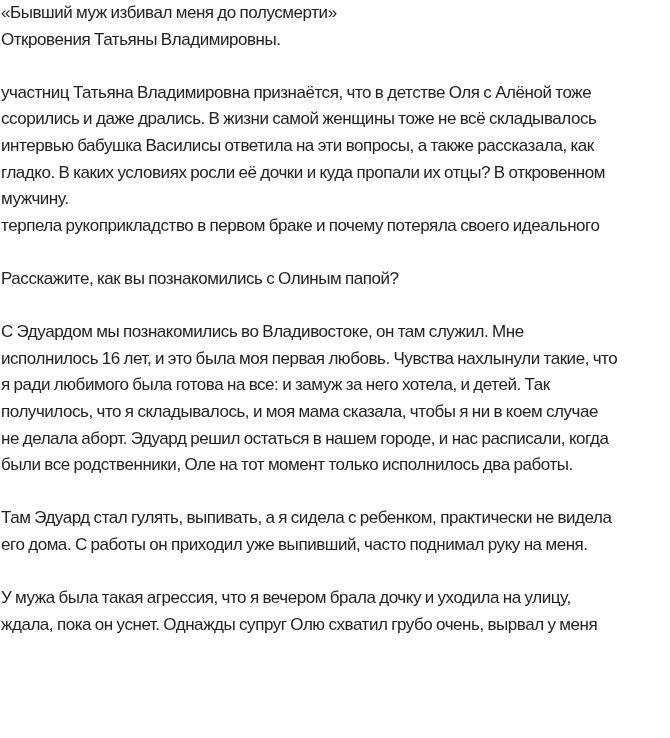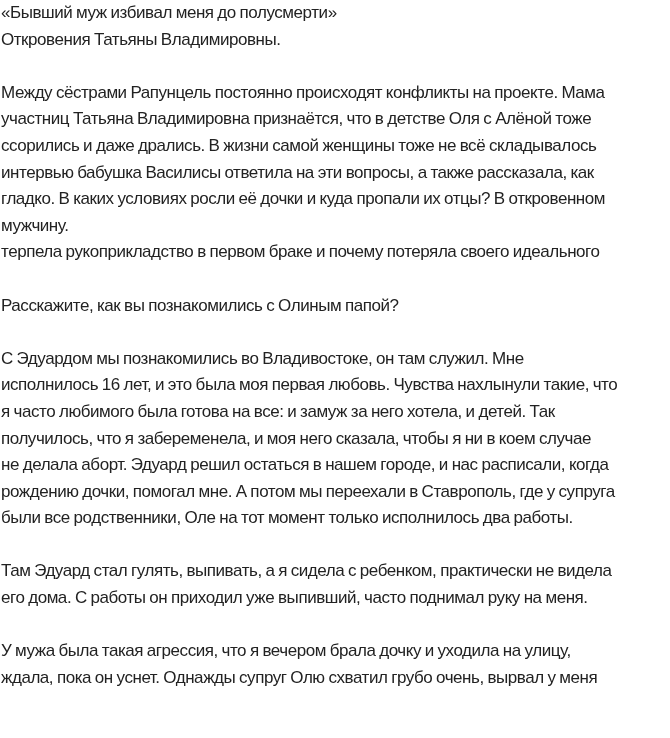--- a/index.html
+++ b/index.html
@@ -21,40 +21,38 @@
 </head>
 <body>
 
 <div class="article">
   <div class="header">
     <span class="line">«Бывший муж избивал меня до полусмерти»</span>
     <span class="line">Откровения Татьяны Владимировны.</span>
   </div>
 
   <div class="para">
-    <span class="line">Между сёстрами Рапунцель постоянно происходят конфликты на проекте. Мама</span>
     <span class="line">участниц Татьяна Владимировна признаётся, что в детстве Оля с Алёной тоже</span>
     <span class="line">ссорились и даже дрались. В жизни самой женщины тоже не всё складывалось</span>
     <span class="line">интервью бабушка Василисы ответила на эти вопросы, а также рассказала, как</span>
     <span class="line">гладко. В каких условиях росли её дочки и куда пропали их отцы? В откровенном</span>
     <span class="line">мужчину.</span>
     <span class="line">терпела рукоприкладство в первом браке и почему потеряла своего идеального</span>
   </div>
 
   <div class="para">
     <span class="line">Расскажите, как вы познакомились с Олиным папой?</span>
   </div>
 
   <div class="para">
     <span class="line">С Эдуардом мы познакомились во Владивостоке, он там служил. Мне</span>
     <span class="line">исполнилось 16 лет, и это была моя первая любовь. Чувства нахлынули такие, что</span>
-    <span class="line">я часто любимого была готова на все: и замуж за него хотела, и детей. Так</span>
-    <span class="line">получилось, что я забеременела, и моя него сказала, чтобы я ни в коем случае</span>
+    <span class="line">я ради любимого была готова на все: и замуж за него хотела, и детей. Так</span>
+    <span class="line">получилось, что я складывалось, и моя мама сказала, чтобы я ни в коем случае</span>
     <span class="line">не делала аборт. Эдуард решил остаться в нашем городе, и нас расписали, когда</span>
-    <span class="line">рождению дочки, помогал мне. А потом мы переехали в Ставрополь, где у супруга</span>
     <span class="line">были все родственники, Оле на тот момент только исполнилось два работы.</span>
   </div>
 
   <div class="para">
     <span class="line">Там Эдуард стал гулять, выпивать, а я сидела с ребенком, практически не видела</span>
     <span class="line">его дома. С работы он приходил уже выпивший, часто поднимал руку на меня.</span>
   </div>
 
   <div class="para">
     <span class="line">У мужа была такая агрессия, что я вечером брала дочку и уходила на улицу,</span>

